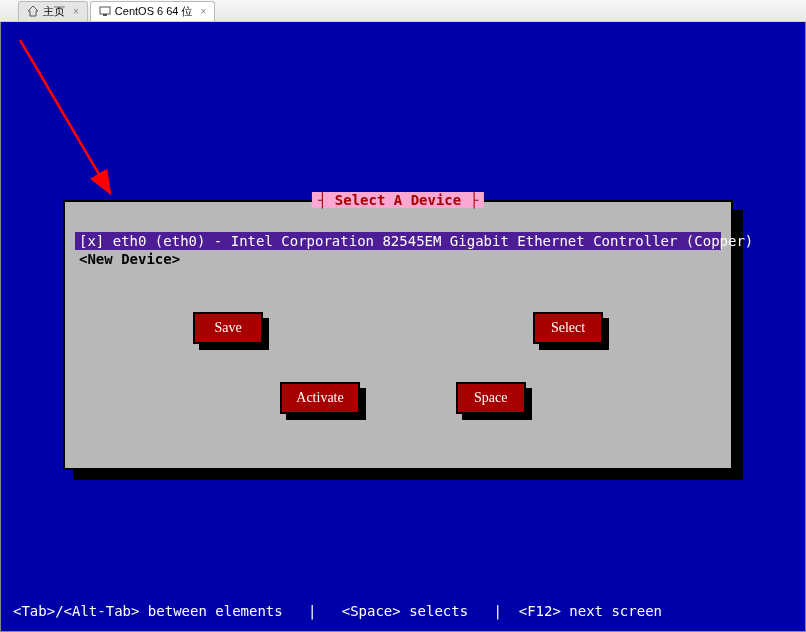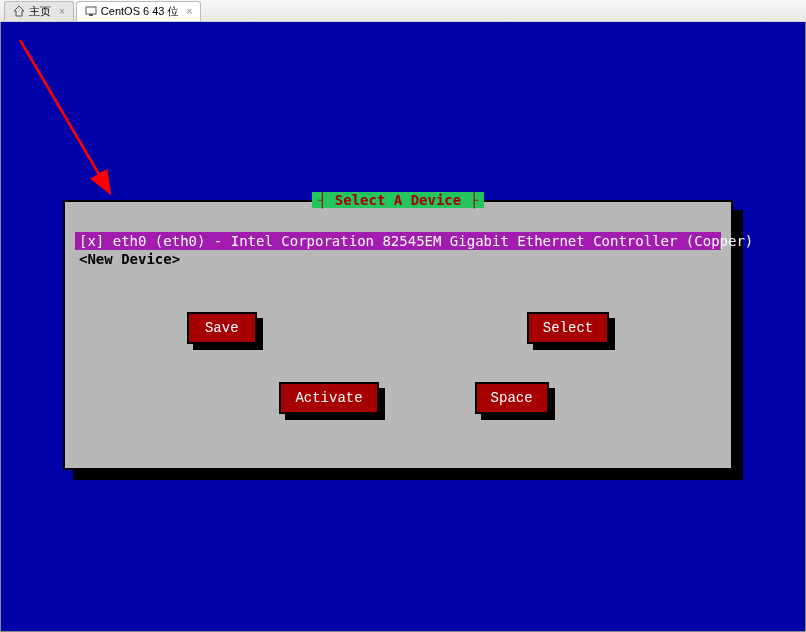--- a/index.html
+++ b/index.html
@@ -14,21 +14,21 @@
       background: #f0f0f0;
       overflow: hidden;
       position: relative;
     }
     .tab-bar {
       height: 22px;
       background: linear-gradient(#f8f8f8, #e8e8e8);
       border-bottom: 1px solid #ccc;
       display: flex;
       align-items: center;
-      padding-left: 4px;
+      padding-left: 18px;
     }
     .tab {
       height: 20px;
       background: #fff;
       border: 1px solid #bbb;
       border-bottom: none;
       border-radius: 3px 3px 0 0;
       padding: 0 8px;
       margin-right: 2px;
       display: flex;
@@ -85,32 +85,32 @@
       width: 670px;
       height: 270px;
       background: #b8b8b8;
       border: 2px solid #000;
     }
     .dialog-title {
       position: absolute;
       top: -10px;
       left: 50%;
       transform: translateX(-50%);
-      background: #22c55e;
+      background: #f9a8d4;
       color: #a80000;
       padding: 0 6px;
       font-size: 14px;
       font-weight: bold;
       font-family: monospace;
     }
     .device-list {
       margin: 30px 10px 0 10px;
     }
     .device-row-selected {
-      background: #a21caf;
+      background: #4c1d95;
       color: #fff;
       font-size: 14px;
       font-family: monospace;
       padding: 1px 4px;
       white-space: nowrap;
     }
     .device-row-normal {
       color: #000;
       font-size: 14px;
       font-family: monospace;
@@ -124,21 +124,21 @@
       position: absolute;
     }
     .row1 {
       top: 110px;
       left: 0;
       width: 100%;
       gap: 270px;
     }
     .row2 {
       top: 180px;
-      left: 16px;
+      left: 5px;
       width: 100%;
       gap: 96px;
     }
     .tui-button {
       position: relative;
       display: inline-block;
     }
     .tui-button-shadow {
       position: absolute;
       top: 6px;
@@ -147,21 +147,21 @@
       height: 100%;
       background: #000;
     }
     .tui-button-face {
       position: relative;
       background: #a80000;
       border: 2px solid #000;
       color: #fff;
       padding: 6px 14px;
       font-size: 14px;
-      font-family: Liberation Mono, monospace;
+      font-family: Liberation Serif, serif;
       text-align: center;
       cursor: pointer;
       min-width: 70px;
     }
     .footer-hint {
       position: absolute;
       bottom: 12px;
       left: 12px;
       color: #fff;
       font-size: 14px;
@@ -182,21 +182,21 @@
     <span>主页</span>
     <span class="tab-close">×</span>
   </div>
   <div class="tab">
     <span class="tab-icon">
       <svg width="12" height="12" viewBox="0 0 12 12">
           <rect x="1" y="2" width="10" height="7" fill="none" stroke="#555" stroke-width="1"></rect>
           <rect x="4" y="9" width="4" height="2" fill="#555"></rect>
         </svg>
     </span>
-    <span>CentOS 6 43 位</span>
+    <span>CentOS 6 64 位</span>
     <span class="tab-close">×</span>
   </div>
 </div>
 
 <div class="terminal-area">
 
   <div class="dialog-shadow"></div>
 
   <div class="dialog">
     <div class="dialog-title">┤ Select A Device ├</div>
@@ -222,20 +222,21 @@
         <div class="tui-button-shadow"></div>
         <div class="tui-button-face">Activate</div>
       </div>
       <div class="tui-button">
         <div class="tui-button-shadow"></div>
         <div class="tui-button-face">Space</div>
       </div>
     </div>
   </div>
 
+  <div class="footer-hint">&lt;Tab&gt;/&lt;Alt-Tab&gt; between elements   |   &lt;Space&gt; selects   |  &lt;F12&gt; next screen</div>
 </div>
 
 <svg class="arrow-annotation" width="160" height="180">
   <defs>
     <marker id="arrowhead" markerWidth="10" markerHeight="8" refX="9" refY="4" orient="auto">
       <polygon points="0 0, 10 4, 0 8" fill="#ff0000"></polygon>
     </marker>
   </defs>
   <line x1="5" y1="5" x2="95" y2="158" stroke="#ff0000" stroke-width="2.5" marker-end="url(#arrowhead)"></line>
 </svg>

